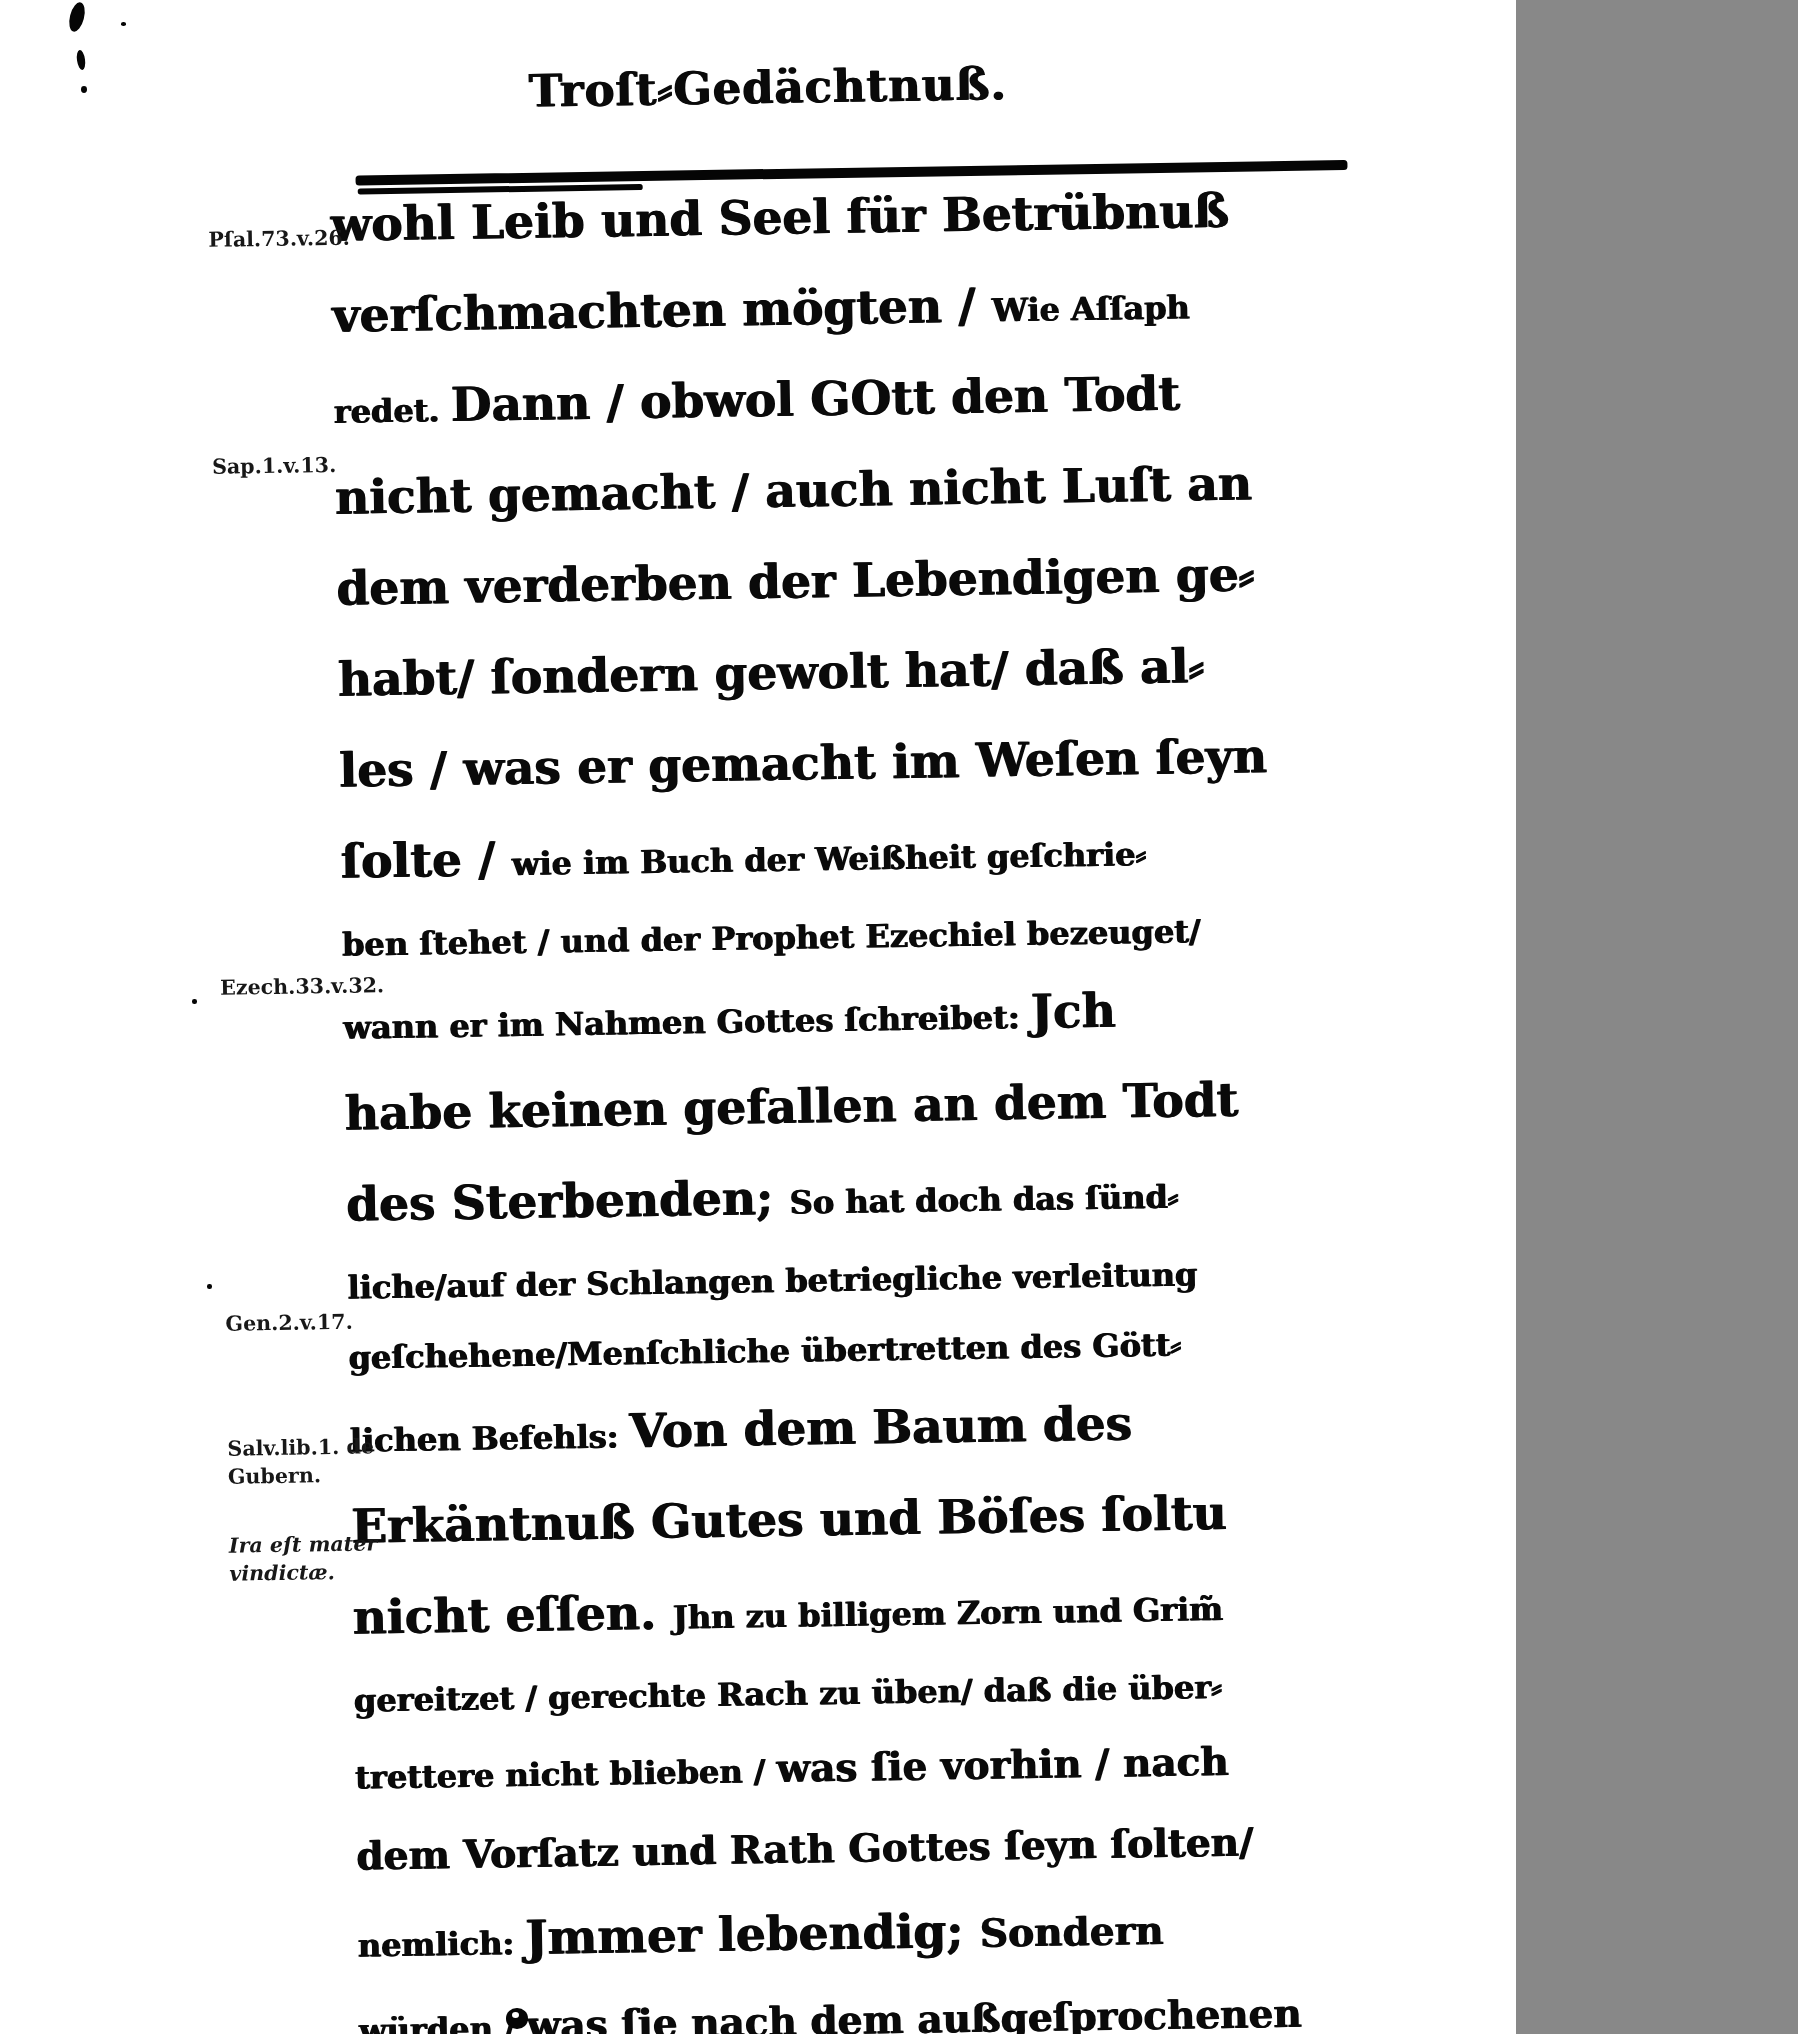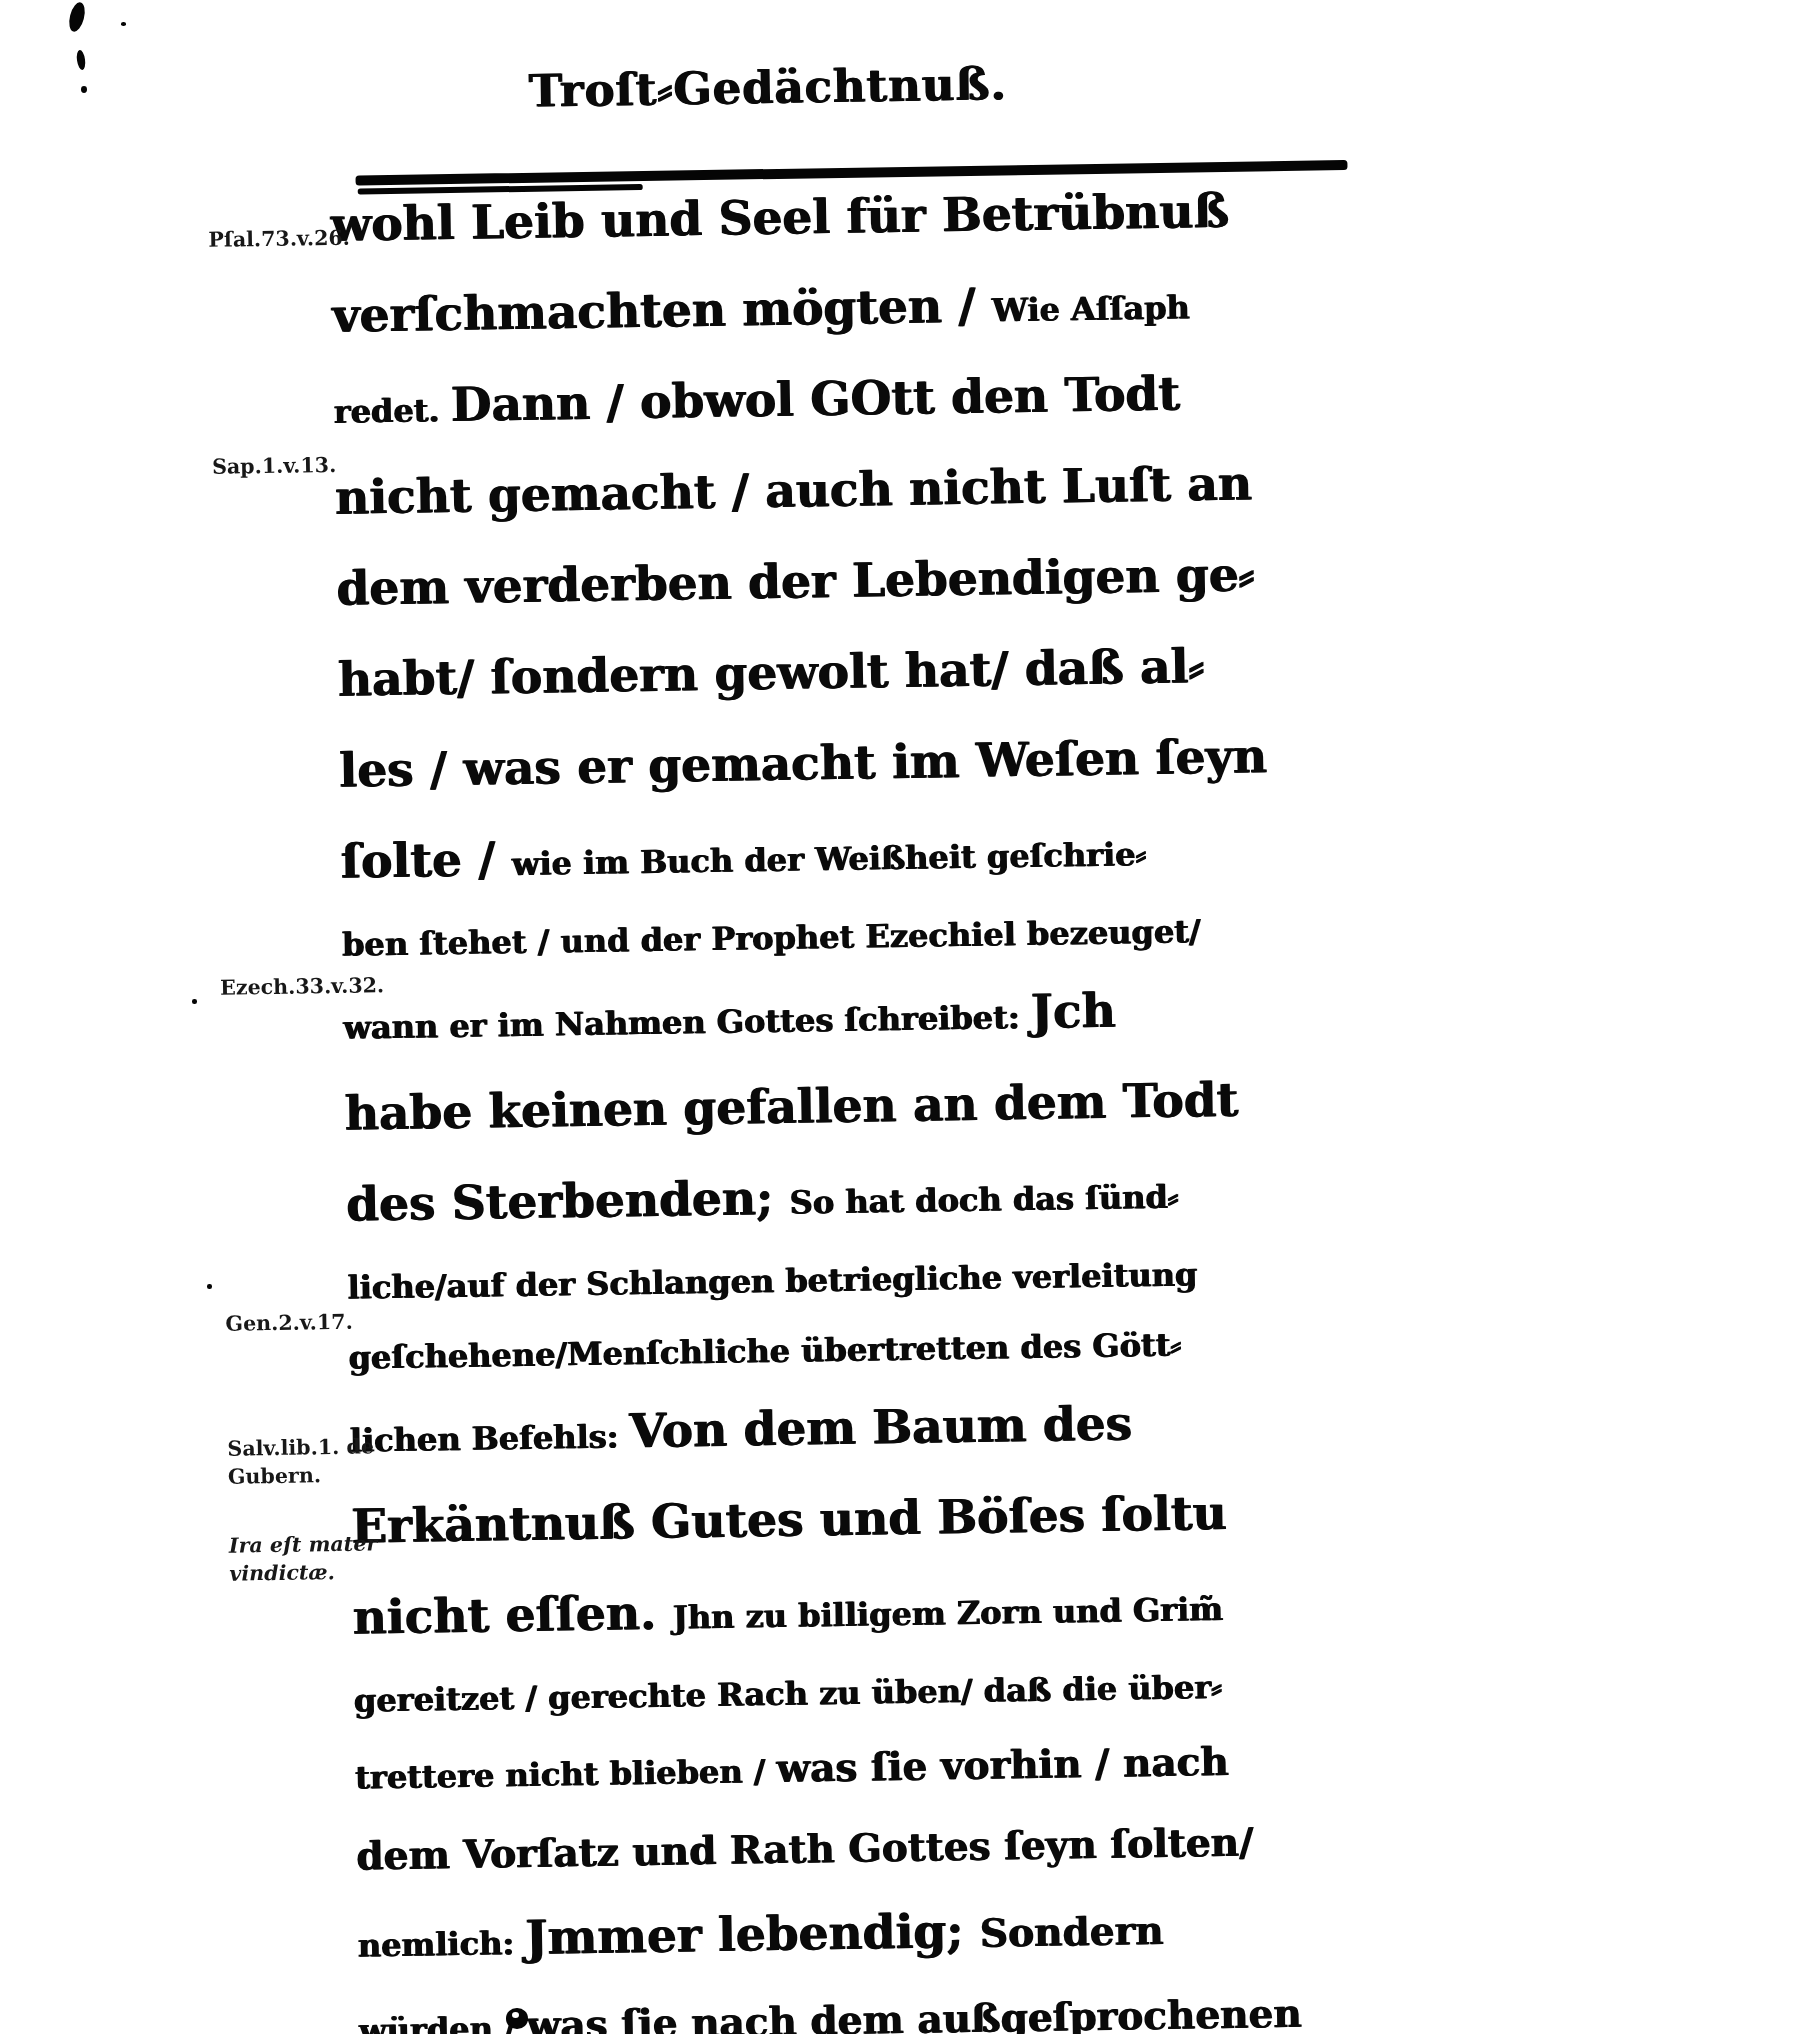--- a/index.html
+++ b/index.html
@@ -1,18 +1,18 @@
 <!DOCTYPE html>
 <html style="font-size:14.3px"><head>
 <meta charset="utf-8">
 <style>
   html,body{margin:0;padding:0;background:#888;}
   #sheet{
     position:relative;
-    width:1798px;height:2035px;
+    width:1516px;height:2035px;
     background:#ffffff;
     overflow:hidden;
     font-family:"DejaVu Serif", serif;
     color:#0a0a0a;
   }
   #content{
     position:absolute;left:0;top:0;width:1798px;height:2035px;
     transform:rotate(-0.9deg);
     transform-origin:50% 10%;
   }

